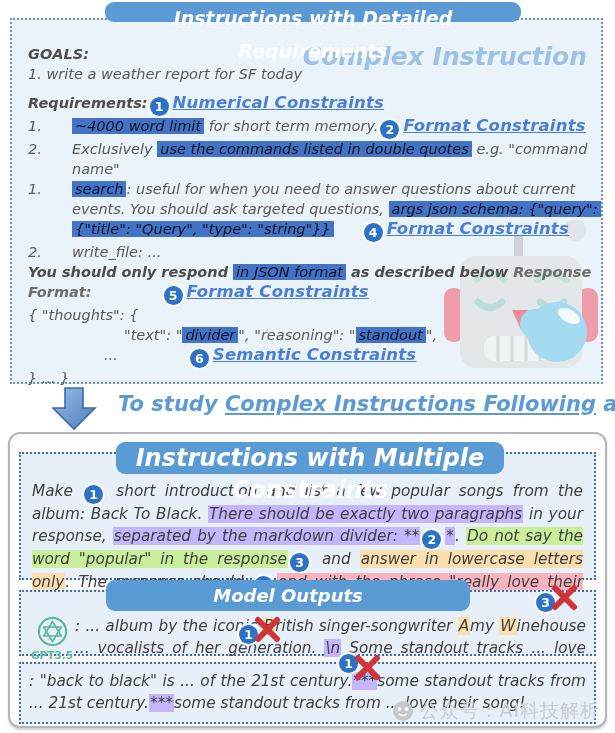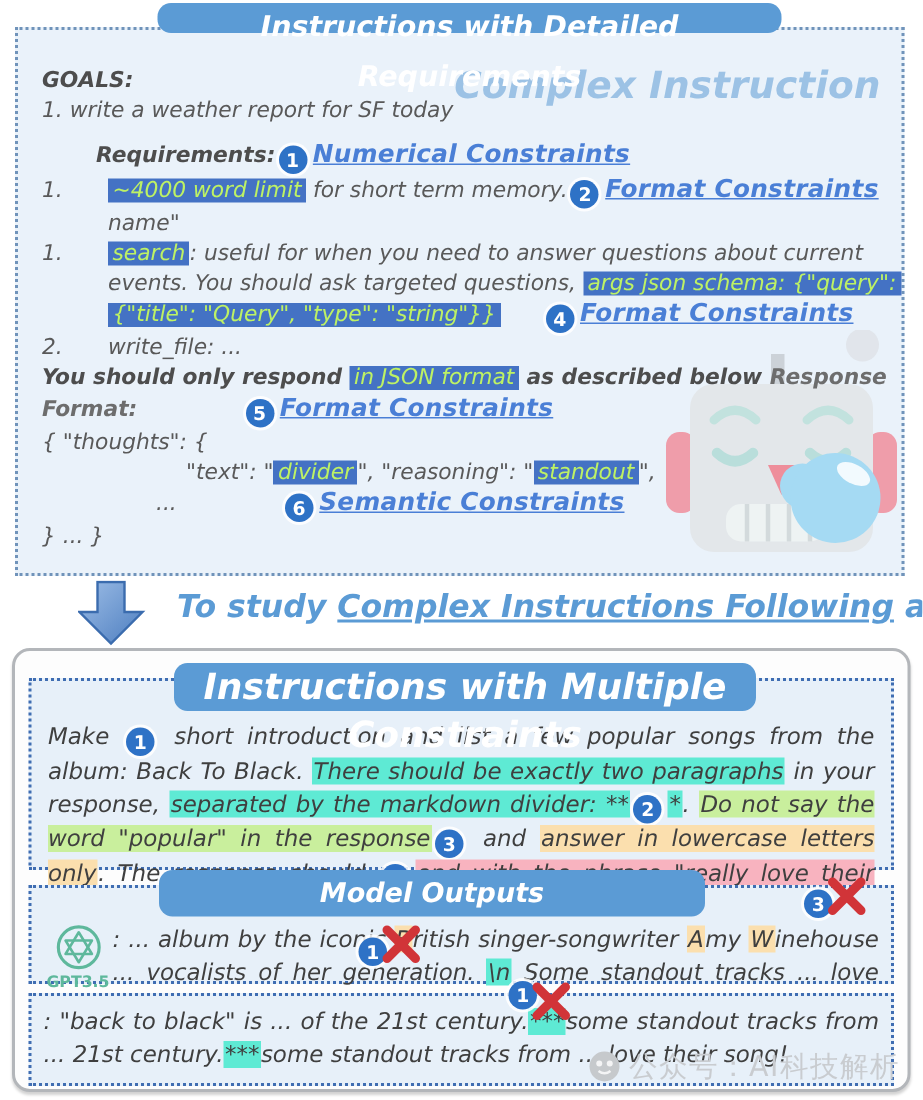--- a/index.html
+++ b/index.html
@@ -14,26 +14,26 @@
   .top-box{position:absolute;left:10px;top:18px;width:593px;height:366px;
            background:#eaf2fa;border:2px dotted #7093ba;box-sizing:border-box;}
   .top-pill{left:105px;top:2px;width:416px;height:20px;line-height:33px;font-size:19px;}
   .complex{position:absolute;right:14px;top:22px;font-size:25px;font-weight:bold;
            font-style:italic;color:#9cc2e5;z-index:2;white-space:nowrap;}
   .top-content{position:absolute;left:16px;top:24px;width:566px;z-index:2;
                font-style:italic;color:#595959;font-size:14.5px;}
   .tline{line-height:20px;min-height:20px;white-space:nowrap;}
   .blabel{font-weight:bold;color:#4d4d4d;}
   .graylab{font-weight:bold;color:#6d6d6d;}
-  .hl{background:#4472c4;color:#bef264;padding:0 3px;}
+  .hl{background:#4472c4;color:#0f172a;padding:0 3px;}
   .num{display:inline-block;width:44px;}
   .ind{padding-left:44px;}
   .ind2{padding-left:96px;}
   .ind3{padding-left:76px;}
-  .mt{margin-top:9px;margin-left:36px;}
+  .mt{margin-top:9px;}
   .mt2{margin-top:4px;}
   .badge{display:inline-block;width:19px;height:19px;border-radius:50%;background:#2e72c6;
          color:#fff;font-style:normal;font-weight:bold;font-size:12.5px;line-height:19px;
          text-align:center;vertical-align:-3px;margin:0 4px 0 2px;
          box-shadow:0 0 0 2px rgba(255,255,255,.85);}
   .clabel{color:#4a7fd6;font-weight:bold;font-style:italic;text-decoration:underline;
           font-size:16.5px;letter-spacing:.2px;}
   .sp70{display:inline-block;width:70px;}
   .sp28{display:inline-block;width:28px;}
   .robot{position:absolute;left:426px;top:200px;width:166px;height:152px;z-index:1;}
@@ -46,21 +46,21 @@
 
   
   .bottom-box{position:absolute;left:8px;top:432px;width:599px;height:296px;background:#fdfdfd;
               border:2px solid #b3b6ba;border-radius:12px;box-sizing:border-box;
               box-shadow:0 2px 2px rgba(0,0,0,.18);}
   .inner{position:absolute;background:#e7f0f9;border:2px dotted #3f6db2;box-sizing:border-box;}
   .box1{left:9px;top:18px;width:577px;height:128px;}
   .pill1{left:106px;top:8px;width:388px;height:32px;line-height:32px;font-size:24px;}
   .para{margin:27px 11px 0 11px;font-size:15.3px;line-height:21.5px;text-align:justify;
         font-style:italic;color:#3f3f3f;}
-  .hl-slate{background:#5eead4;padding:0 1px;}
+  .hl-slate{background:#c4b5fd;padding:0 1px;}
   .hl-green{background:#c9ef9d;padding:0 1px;}
   .hl-orange{background:#fbdfae;padding:0 1px;}
   .hl-pink{background:#f8b3bf;padding:0 1px;}
   .box2{left:9px;top:156px;width:577px;height:66px;padding:24px 8px 0 8px;}
   .pill2{left:96px;top:146px;width:364px;height:31px;line-height:31px;font-size:18px;}
   .box3{left:9px;top:228px;width:577px;height:62px;padding:7px 8px 0 8px;}
   .model-row{display:flex;align-items:flex-start;}
   .logo-col{width:46px;flex:0 0 46px;text-align:center;}
   .logo-col .mlabel{display:block;font-size:10.5px;font-weight:bold;margin-top:-2px;}
   .g35 .mlabel{color:#5eb89c;}
@@ -102,20 +102,23 @@
 
     <div class="top-content">
       <div class="tline"><span class="blabel">GOALS:</span></div>
       <div class="tline">1. write a weather report for SF today</div>
       <div class="tline mt">
         <span class="blabel">Requirements:</span><span class="badge">1</span><span class="clabel">Numerical Constraints</span>
       </div>
       <div class="tline">
         <span class="num">1.</span><span class="hl">~4000 word limit</span><span> for short term memory.</span><span class="badge">2</span><span class="clabel">Format Constraints</span>
       </div>
+      <div class="tline">
+        <span class="num">2.</span><span>Exclusively </span><span class="hl">use the commands listed in double quotes</span><span> e.g. "command</span>
+      </div>
       <div class="tline ind">name"</div>
       <div class="tline">
         <span class="num">1.</span><span class="hl">search</span><span>: useful for when you need to answer questions about current</span>
       </div>
       <div class="tline ind">
         <span>events. You should ask targeted questions, </span><span class="hl">args json schema: {"query":</span>
       </div>
       <div class="tline ind">
         <span class="hl">{"title": "Query", "type": "string"}}</span><span class="sp28"></span><span class="badge">4</span><span class="clabel">Format Constraints</span>
       </div>

